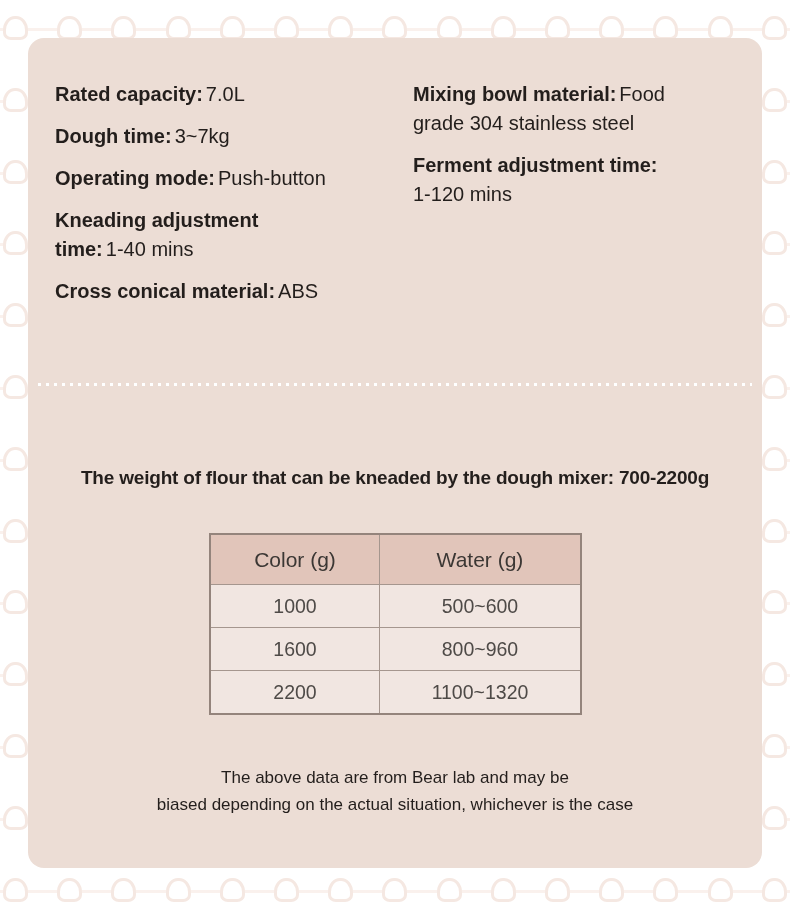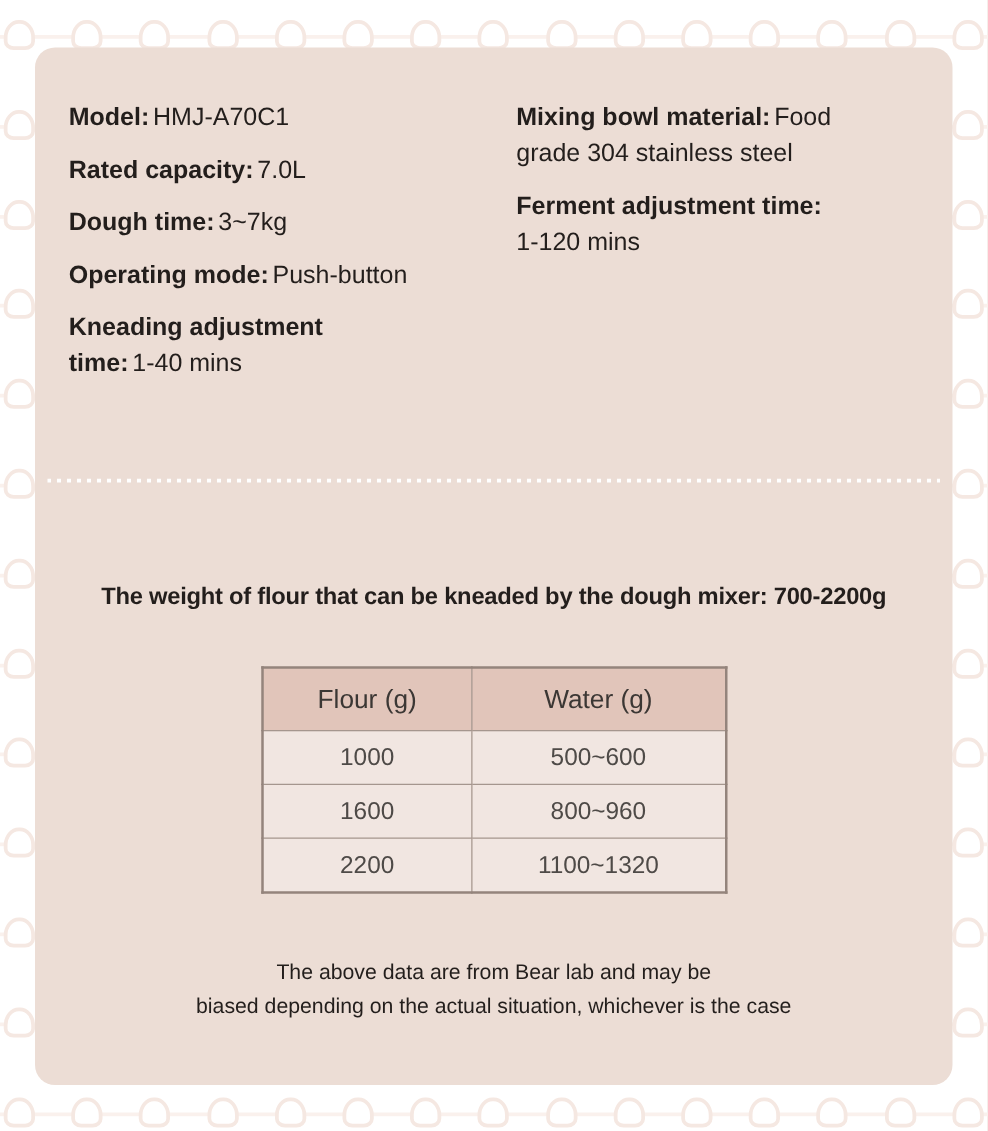--- a/index.html
+++ b/index.html
@@ -305,43 +305,43 @@
     <div class="p-shape" style="left: 599.2px; top: 877.6px;"></div>
     <div class="p-shape" style="left: 653.4px; top: 877.6px;"></div>
     <div class="p-shape" style="left: 707.6px; top: 877.6px;"></div>
     <div class="p-shape" style="left: 761.8px; top: 877.6px;"></div>
   </div>
 
 <div class="card">
 
   <div class="specs">
     <div class="col-left">
-      <div class="spec-item"><span class="spec-label">Model:</span><span class="spec-value">HMJ-A70C1</span></div>
       <div class="spec-item"><span class="spec-label">Rated capacity:</span><span class="spec-value">7.0L</span></div>
       <div class="spec-item"><span class="spec-label">Dough time:</span><span class="spec-value">3~7kg</span></div>
       <div class="spec-item"><span class="spec-label">Operating mode:</span><span class="spec-value">Push-button</span></div>
       <div class="spec-item"><span class="spec-label">Kneading adjustment
 time:</span><span class="spec-value">1-40 mins</span></div>
+      <div class="spec-item"><span class="spec-label">Cross conical material:</span><span class="spec-value">ABS</span></div>
     </div>
     <div class="col-right">
       <div class="spec-item"><span class="spec-label">Mixing bowl material:</span><span class="spec-value">Food
 grade 304 stainless steel</span></div>
       <div class="spec-item"><span class="spec-label">Ferment adjustment time:</span><span class="spec-value">
 1-120 mins</span></div>
     </div>
   </div>
 
   <div class="divider"></div>
 
   <div class="note">The weight of flour that can be kneaded by the dough mixer: 700-2200g</div>
 
   <table class="spec-table">
     <thead>
       <tr>
-        <th>Flour (g)</th>
+        <th>Color (g)</th>
         <th>Water (g)</th>
       </tr>
     </thead>
     <tbody>
       <tr>
         <td>1000</td>
         <td>500~600</td>
       </tr>
       <tr>
         <td>1600</td>

